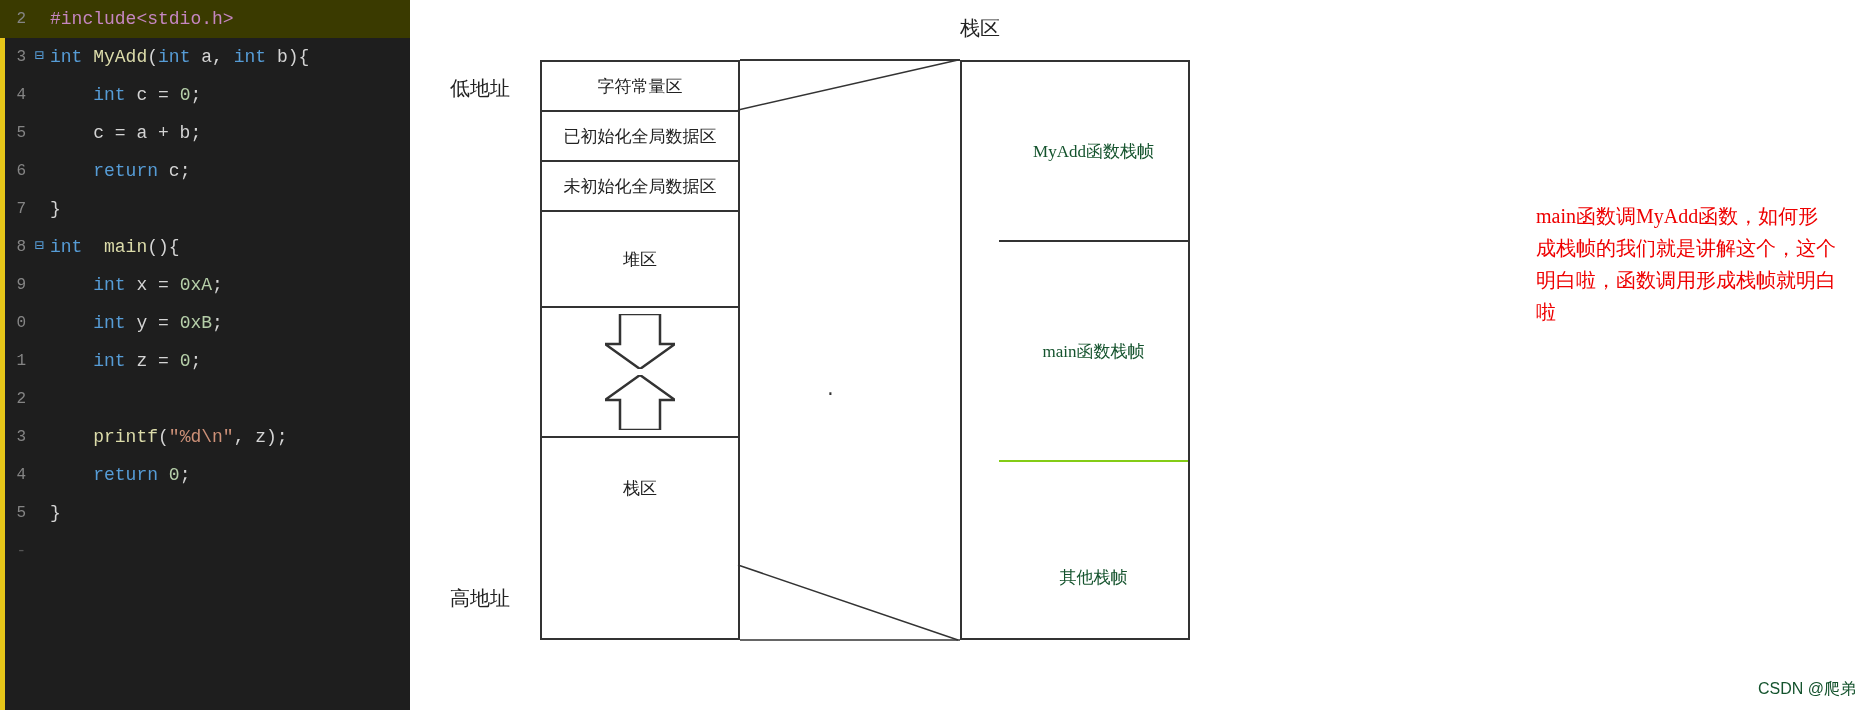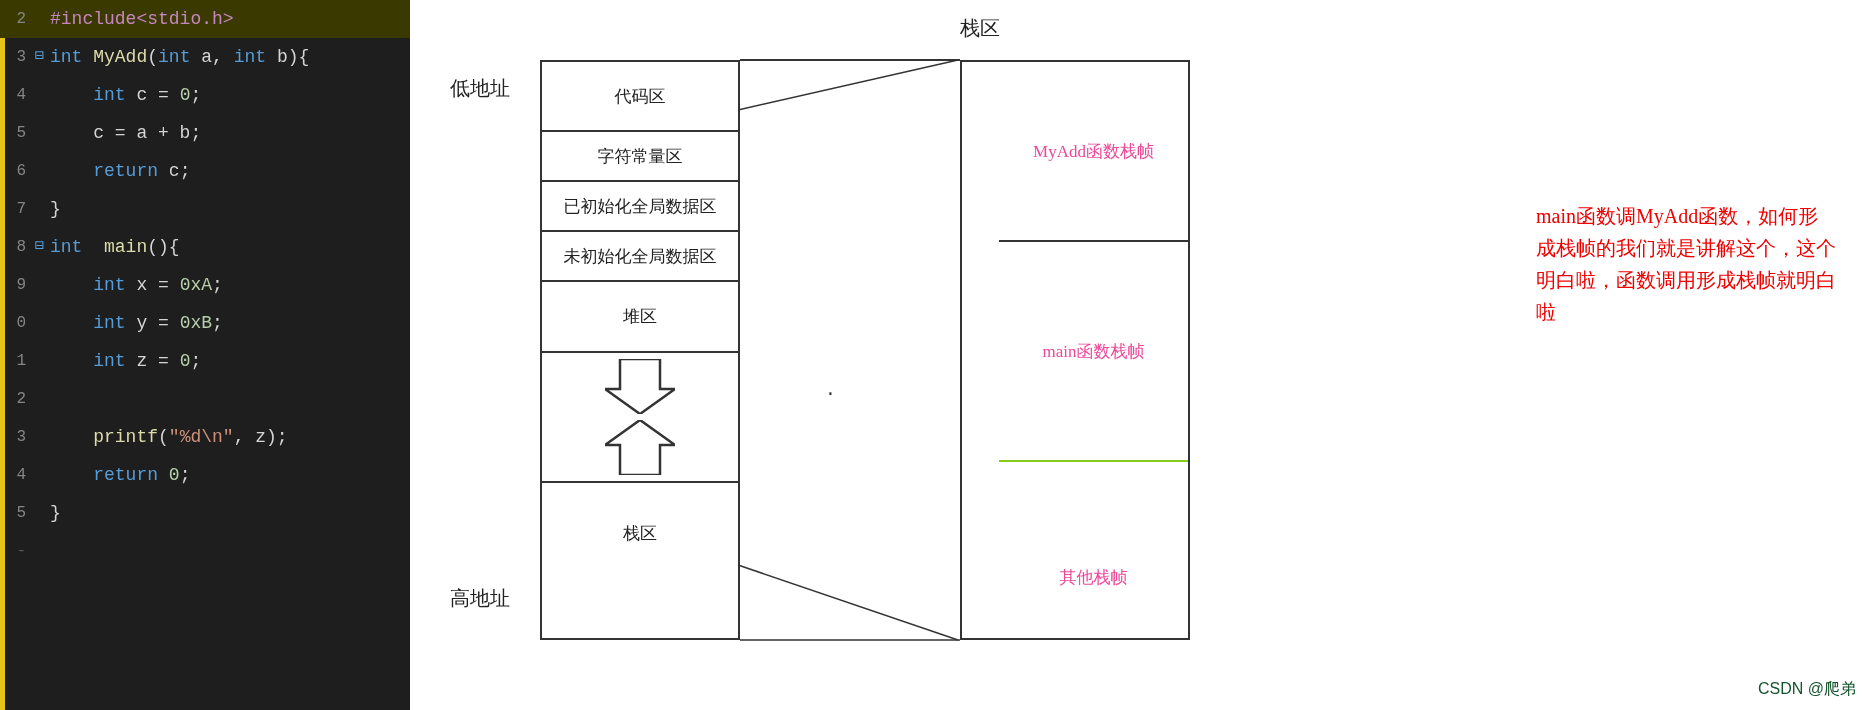--- a/index.html
+++ b/index.html
@@ -105,21 +105,21 @@
       font-family: 'SimSun', '宋体', serif;
       font-size: 17px;
       color: #222;
       flex-shrink: 0;
     }
 
     .mem-code { height: 70px; }
     .mem-str { height: 50px; }
     .mem-global-init { height: 50px; }
     .mem-global-uninit { height: 50px; }
-    .mem-heap { height: 71px; }
+    .mem-heap { height: 96px; }
     .mem-arrows { height: 130px; display: flex; flex-direction: column; align-items: center; justify-content: center; border-bottom: 2px solid #333; }
     .mem-stack { height: 100px; border-bottom: none; display: flex; align-items: center; justify-content: center; font-family: 'SimSun', '宋体', serif; font-size: 17px; }
 
     
     #stack-column {
       position: absolute;
       left: 530px;
       top: 30px;
       width: 230px;
       height: 580px;
@@ -128,21 +128,21 @@
       flex-direction: column;
     }
 
     .stack-section {
       border-bottom: 2px solid #333;
       display: flex;
       align-items: center;
       justify-content: center;
       font-family: 'SimSun', '宋体', serif;
       font-size: 17px;
-      color: #ec4899;
+      color: #14532d;
       flex-shrink: 0;
       margin-left: 37px;
     }
 
     .stack-myadd { height: 180px; border-bottom: 2px solid #333; }
     .stack-main { height: 220px; border-bottom: 2px solid #84cc16; }
     .stack-other { height: 231px; border-bottom: none; }
 
     
     #connect-svg {
@@ -299,21 +299,20 @@
 
 <div id="diagram">
 
   <div class="addr-label" style="left:20px; top:45px;">低地址</div>
 
   <div class="addr-label" style="left:20px; top:555px;">高地址</div>
 
   <div class="stack-top-label" style="left:530px; top:-15px;">栈区</div>
 
   <div id="mem-column">
-    <div class="mem-section mem-code">代码区</div>
     <div class="mem-section mem-str">字符常量区</div>
     <div class="mem-section mem-global-init">已初始化全局数据区</div>
     <div class="mem-section mem-global-uninit">未初始化全局数据区</div>
     <div class="mem-section mem-heap">堆区</div>
 
     <div class="mem-arrows">
 
       <svg width="70" height="55" viewBox="0 0 70 55">
         <polygon points="15,0 55,0 55,30 70,30 35,55 0,30 15,30" fill="white" stroke="#333" stroke-width="2.5"></polygon>
       </svg>

